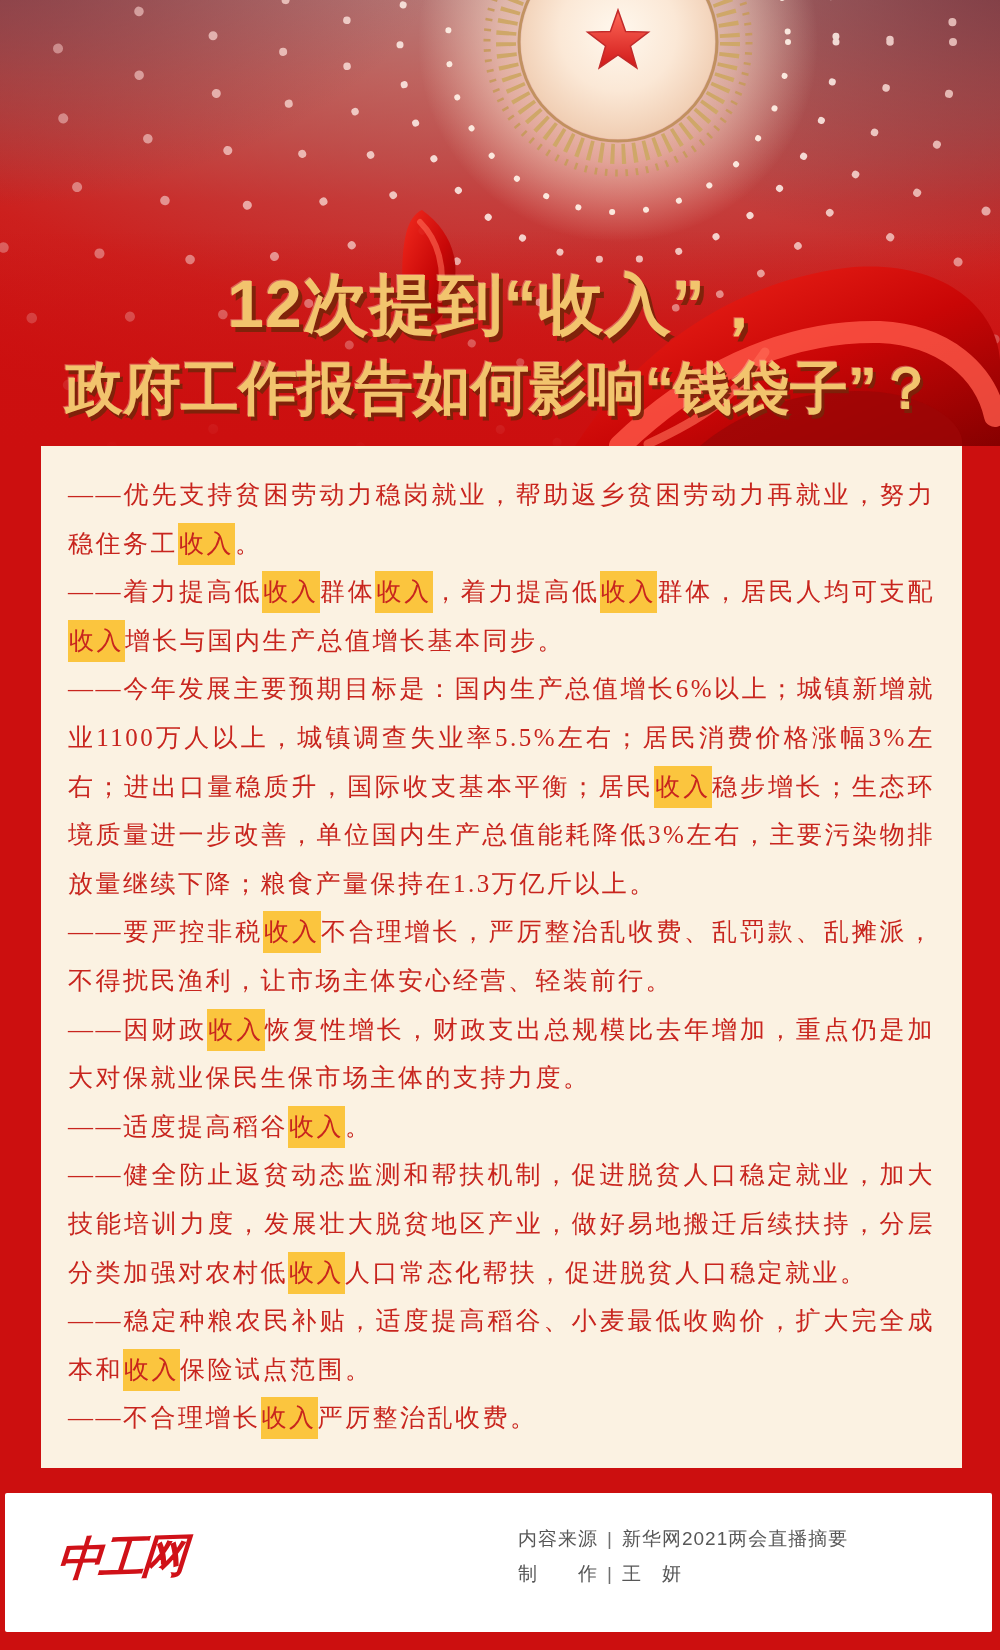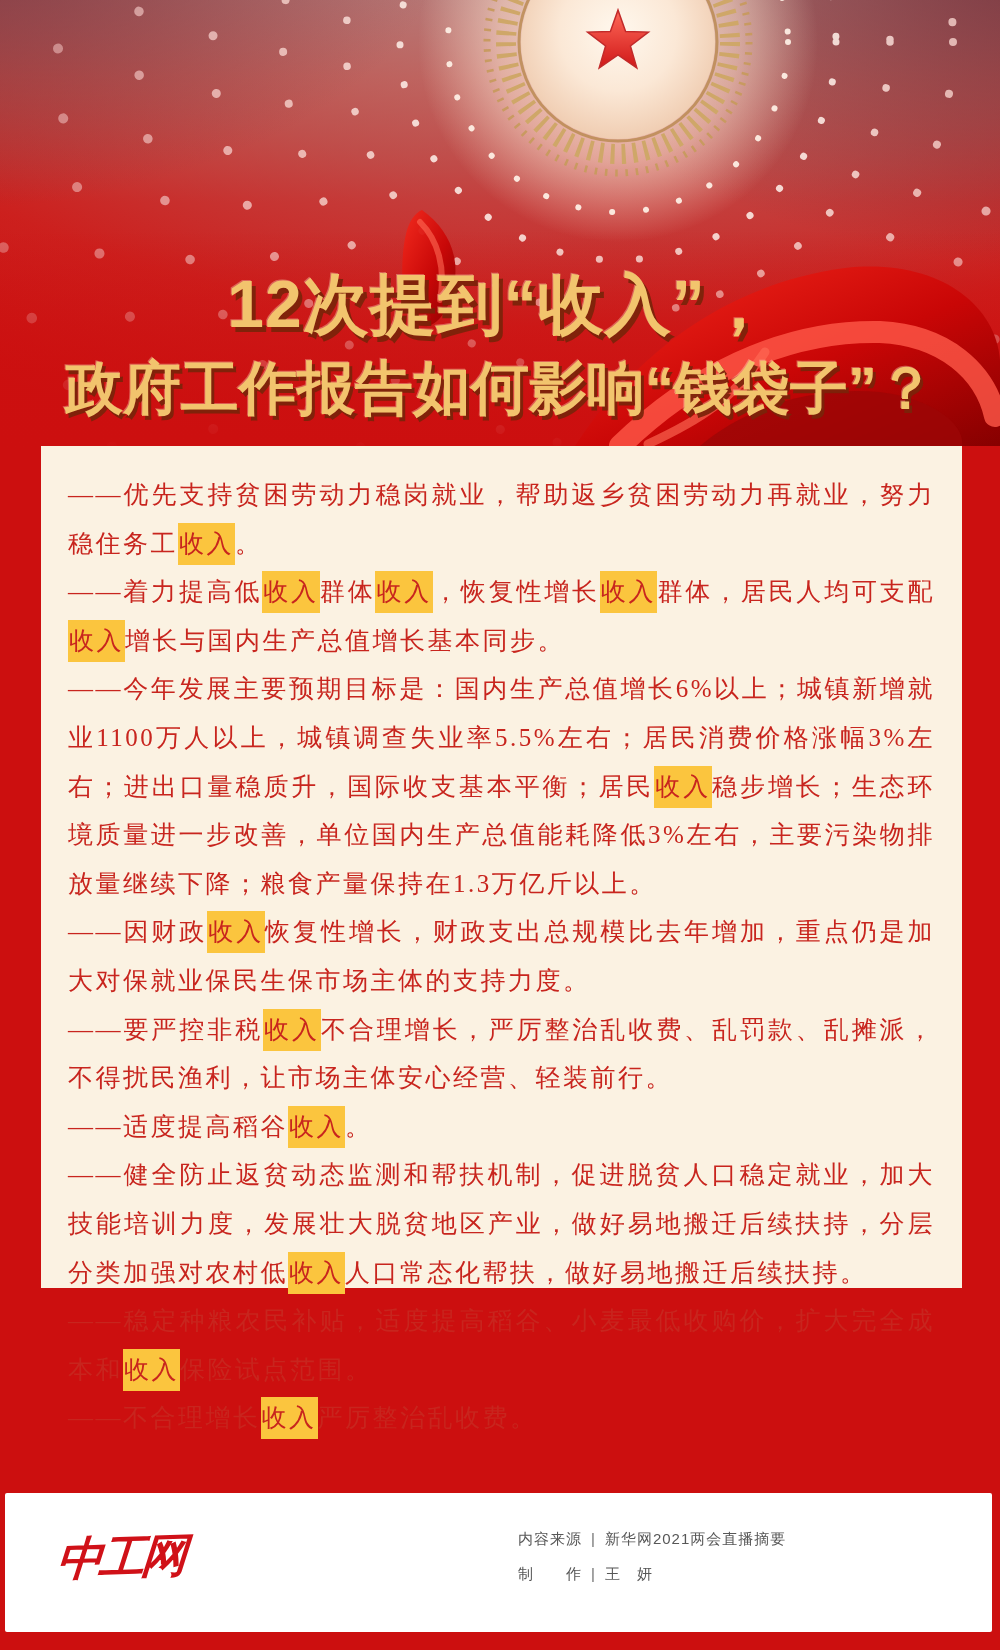--- a/index.html
+++ b/index.html
@@ -32,21 +32,21 @@
     font-size:66px;font-weight:bold;letter-spacing:1px;line-height:1.1;margin:0;
     text-shadow:4px 5px 0 rgba(122,36,10,.92), -1px -1px 0 rgba(255,240,205,.35);
   }
   .title-line2{
     font-size:58px;font-weight:bold;letter-spacing:0px;line-height:1.15;margin:14px 0 0 0;
     text-shadow:3px 4px 0 rgba(122,36,10,.92), -1px -1px 0 rgba(255,240,205,.35);
   }
 
   
   .content-card{
-    position:absolute;left:41px;top:446px;width:921px;height:842px;z-index:5;
+    position:absolute;left:41px;top:446px;width:921px;height:1022px;z-index:5;
     background:#fbf2e2;box-sizing:border-box;padding:25px 27px;
   }
   .content-card p{
     margin:0;color:#c8251e;
     font-family:"Liberation Serif",serif;
     font-size:25px;letter-spacing:2.5px;line-height:48.6px;
     text-align:justify;word-break:break-all;
   }
   .content-card p .hl{
     background:#fbc53e;padding:7px 1px 8px;
@@ -58,21 +58,21 @@
     position:absolute;left:5px;top:1493px;width:987px;height:139px;z-index:5;
     background:#ffffff;border-radius:2px;
   }
   .footer-logo{
     position:absolute;left:52px;top:34px;
     font-family:"Liberation Serif",serif;font-style:italic;font-weight:bold;
     font-size:46px;letter-spacing:-4px;color:#d01118;
     transform:skewX(-6deg) rotate(-2deg);
   }
   .credits{position:absolute;left:513px;top:28px;color:#575757;}
-  .credit-line{font-size:15px;letter-spacing:1px;line-height:35px;white-space:pre;}
+  .credit-line{font-size:19px;letter-spacing:1px;line-height:35px;white-space:pre;}
   .credit-line .sep{margin:0 9px;color:#6f6f6f;}
 </style>
 </head>
 <body>
 
 <div class="poster">
 
   <div class="header-art">
     <svg width="1000" height="480" viewBox="0 0 1000 480">
       <defs>
@@ -146,26 +146,26 @@
   </div>
 
   <div class="title-block">
     <h1 class="title-line1">12次提到“收入”，</h1>
     <h1 class="title-line2">政府工作报告如何影响“钱袋子”？</h1>
   </div>
 
   <section class="content-card">
     <div id="paragraphs">
         <p><span>——优先支持贫困劳动力稳岗就业，帮助返乡贫困劳动力再就业，努力稳住务工</span><span class="hl">收入</span><span>。</span></p>
-        <p><span>——着力提高低</span><span class="hl">收入</span><span>群体</span><span class="hl">收入</span><span>，恢复性增长</span><span class="hl">收入</span><span>群体，居民人均可支配</span><span class="hl">收入</span><span>增长与国内生产总值增长基本同步。</span></p>
+        <p><span>——着力提高低</span><span class="hl">收入</span><span>群体</span><span class="hl">收入</span><span>，着力提高低</span><span class="hl">收入</span><span>群体，居民人均可支配</span><span class="hl">收入</span><span>增长与国内生产总值增长基本同步。</span></p>
         <p><span>——今年发展主要预期目标是：国内生产总值增长6%以上；城镇新增就业1100万人以上，城镇调查失业率5.5%左右；居民消费价格涨幅3%左右；进出口量稳质升，国际收支基本平衡；居民</span><span class="hl">收入</span><span>稳步增长；生态环境质量进一步改善，单位国内生产总值能耗降低3%左右，主要污染物排放量继续下降；粮食产量保持在1.3万亿斤以上。</span></p>
+        <p><span>——要严控非税</span><span class="hl">收入</span><span>不合理增长，严厉整治乱收费、乱罚款、乱摊派，不得扰民渔利，让市场主体安心经营、轻装前行。</span></p>
         <p><span>——因财政</span><span class="hl">收入</span><span>恢复性增长，财政支出总规模比去年增加，重点仍是加大对保就业保民生保市场主体的支持力度。</span></p>
-        <p><span>——要严控非税</span><span class="hl">收入</span><span>不合理增长，严厉整治乱收费、乱罚款、乱摊派，不得扰民渔利，让市场主体安心经营、轻装前行。</span></p>
         <p><span>——适度提高稻谷</span><span class="hl">收入</span><span>。</span></p>
-        <p><span>——健全防止返贫动态监测和帮扶机制，促进脱贫人口稳定就业，加大技能培训力度，发展壮大脱贫地区产业，做好易地搬迁后续扶持，分层分类加强对农村低</span><span class="hl">收入</span><span>人口常态化帮扶，做好易地搬迁后续扶持。</span></p>
+        <p><span>——健全防止返贫动态监测和帮扶机制，促进脱贫人口稳定就业，加大技能培训力度，发展壮大脱贫地区产业，做好易地搬迁后续扶持，分层分类加强对农村低</span><span class="hl">收入</span><span>人口常态化帮扶，促进脱贫人口稳定就业。</span></p>
         <p><span>——稳定种粮农民补贴，适度提高稻谷、小麦最低收购价，扩大完全成本和</span><span class="hl">收入</span><span>保险试点范围。</span></p>
         <p><span>——不合理增长</span><span class="hl">收入</span><span>严厉整治乱收费。</span></p>
       </div>
   </section>
 
   <footer class="footer">
     <div class="footer-logo">中工网</div>
     <div class="credits">
       <div class="credit-line"><span>内容来源</span><span class="sep">|</span><span>新华网2021两会直播摘要</span></div>
       <div class="credit-line"><span>制　　作</span><span class="sep">|</span><span>王　妍</span></div>

